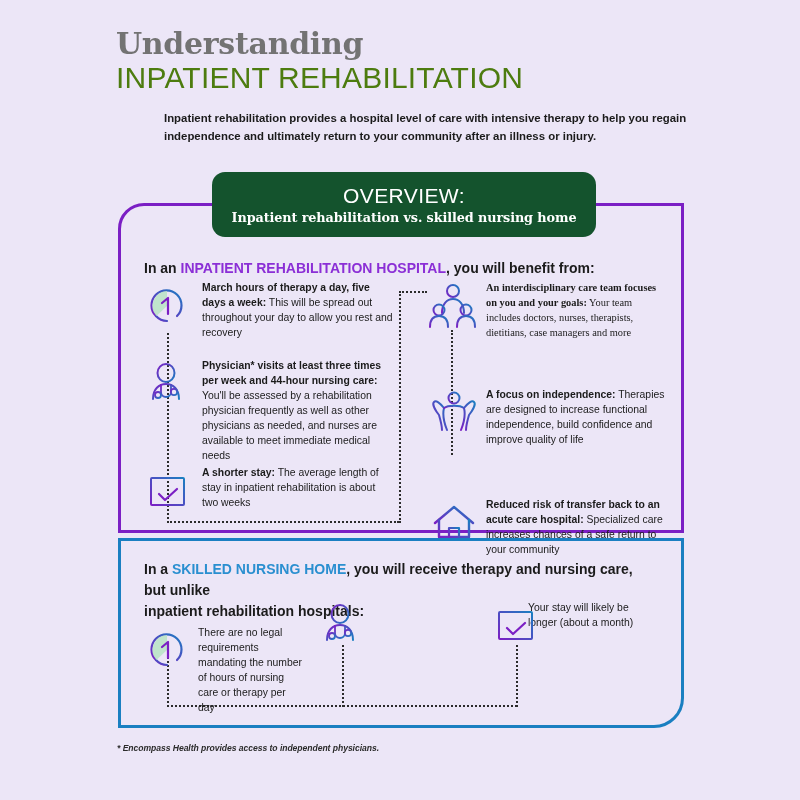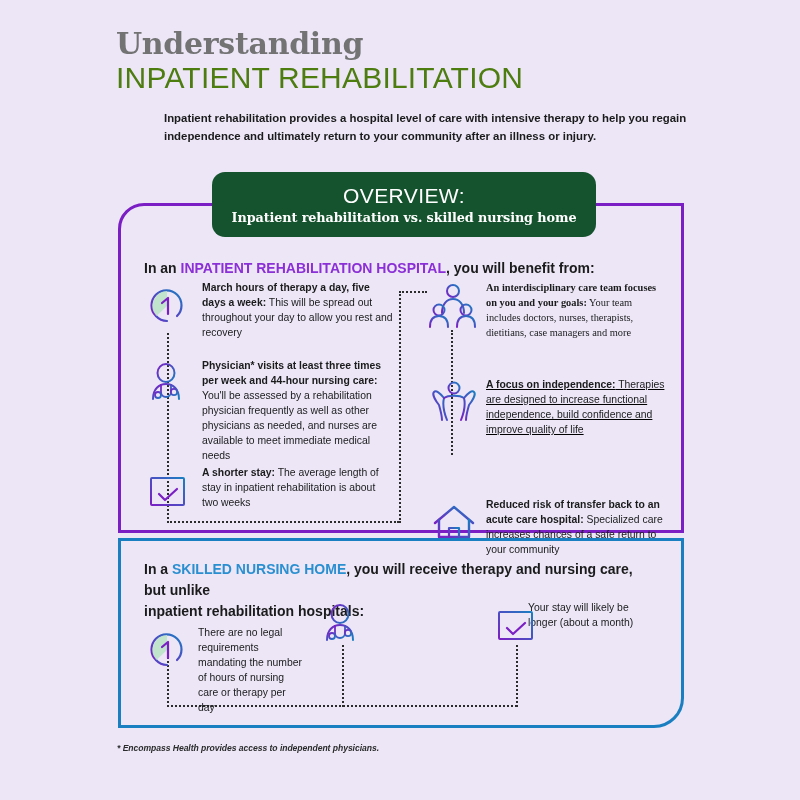--- a/index.html
+++ b/index.html
@@ -250,21 +250,21 @@
       <path d="M2 44 C2 36 6 33 11 33 C16 33 20 36 20 44" fill="none" stroke="url(#g4)" stroke-width="2" stroke-linecap="round"></path>
       <circle cx="38" cy="27" r="5.5" fill="none" stroke="url(#g4)" stroke-width="2"></circle>
       <path d="M29 44 C29 36 33 33 38 33 C43 33 47 36 47 44" fill="none" stroke="url(#g4)" stroke-width="2" stroke-linecap="round"></path>
     </svg>
   </span>
   <div class="txt" style="margin-left:58px;font-family:Liberation Serif, serif;">
     <b>An interdisciplinary care team focuses on you and your goals:</b><span> Your team includes doctors, nurses, therapists, dietitians, case managers and more</span>
   </div>
 </div>
 
-<div class="item" style="left:428px; top:377px; width:240px;text-decoration:underline;">
+<div class="item" style="left:428px; top:387px; width:240px;">
   <span class="icon-wrap" style="left:2px; top:3px;">
     <svg width="48" height="46" viewBox="0 0 48 46">
       <defs>
         <linearGradient id="g5" x1="0" y1="1" x2="1" y2="0">
           <stop offset="0" stop-color="#7b1fc4"></stop>
             <stop offset="1" stop-color="#1a7fc1"></stop>
         </linearGradient>
       </defs>
       <circle cx="24" cy="8" r="5.5" fill="none" stroke="url(#g5)" stroke-width="2"></circle>
       <path d="M17 40 C13 30 13 22 14 18 C10 13 6 10 4 12 C2 14 5 20 9 25 C11 32 12 38 12 40" fill="none" stroke="url(#g5)" stroke-width="2" stroke-linecap="round" stroke-linejoin="round"></path>

